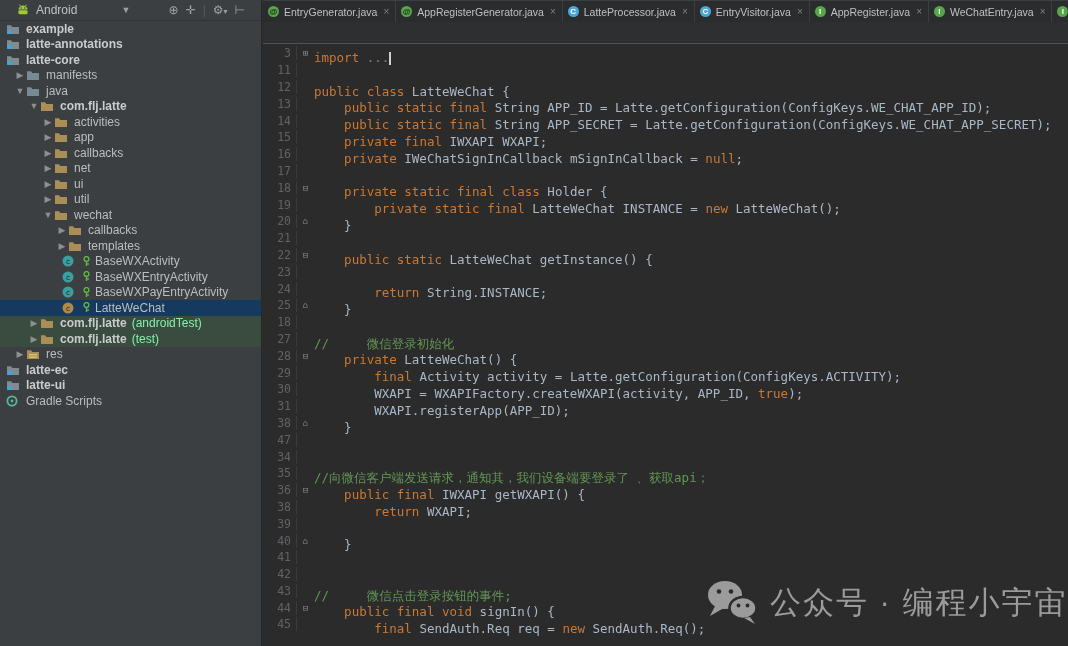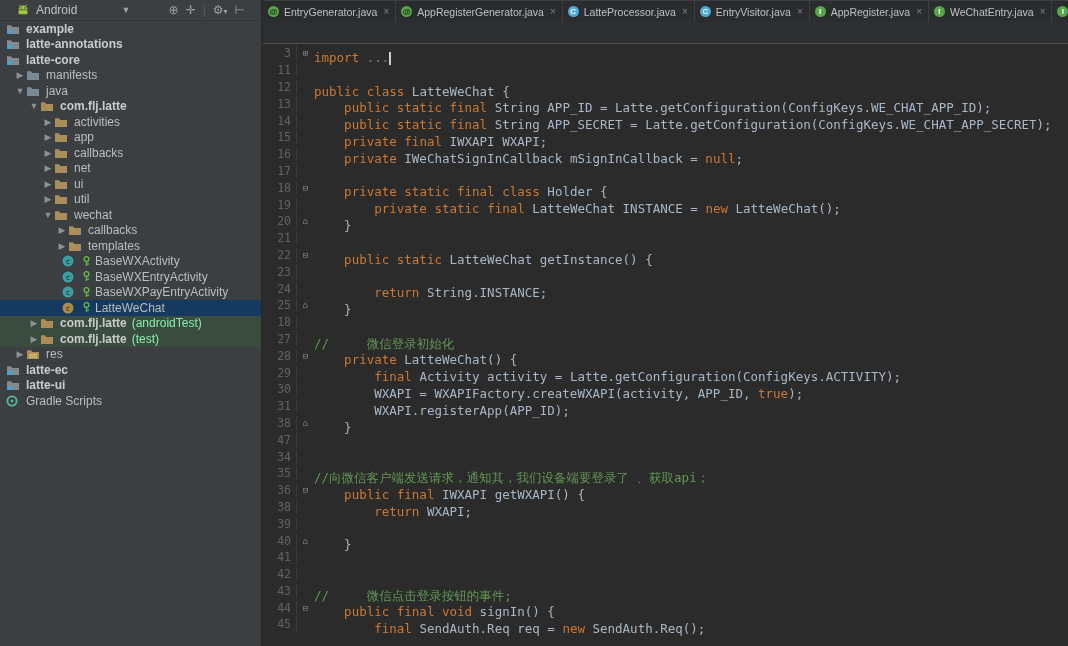--- a/index.html
+++ b/index.html
@@ -461,14 +461,29 @@
       <div class="code-line"><span class="ln">38</span><span class="fold"></span><pre><span class="tk-pl">        </span><span class="tk-kw">return</span><span class="tk-pl"> WXAPI;</span></pre></div>
       <div class="code-line"><span class="ln">39</span><span class="fold"></span><pre></pre></div>
       <div class="code-line"><span class="ln">40</span><span class="fold">⌂</span><pre><span class="tk-pl">    }</span></pre></div>
       <div class="code-line"><span class="ln">41</span><span class="fold"></span><pre></pre></div>
       <div class="code-line"><span class="ln">42</span><span class="fold"></span><pre></pre></div>
       <div class="code-line"><span class="ln">43</span><span class="fold"></span><pre><span class="tk-cm">//     微信点击登录按钮的事件;</span></pre></div>
       <div class="code-line"><span class="ln">44</span><span class="fold">⊟</span><pre><span class="tk-pl">    </span><span class="tk-kw">public</span><span class="tk-pl"> </span><span class="tk-kw">final</span><span class="tk-pl"> </span><span class="tk-kw">void</span><span class="tk-pl"> signIn() {</span></pre></div>
       <div class="code-line"><span class="ln">45</span><span class="fold"></span><pre><span class="tk-pl">        </span><span class="tk-kw">final</span><span class="tk-pl"> SendAuth.Req req = </span><span class="tk-kw">new</span><span class="tk-pl"> SendAuth.Req();</span></pre></div>
     </div>
 
+  <div class="watermark">
+    <span>
+      <svg width="52" height="46" viewBox="0 0 52 46">
+        <ellipse cx="19" cy="17" rx="17" ry="14" fill="#9B9B9B"></ellipse>
+        <polygon points="9,28 4,38 18,30" fill="#9B9B9B"></polygon>
+        <circle cx="13" cy="13.5" r="2.3" fill="#2B2B2B"></circle>
+        <circle cx="25" cy="13.5" r="2.3" fill="#2B2B2B"></circle>
+        <ellipse cx="37" cy="30" rx="13.5" ry="11" fill="#9B9B9B" stroke="#2B2B2B" stroke-width="2.5"></ellipse>
+        <polygon points="44,39 49,46 38,40" fill="#9B9B9B"></polygon>
+        <circle cx="32.5" cy="27.5" r="1.9" fill="#2B2B2B"></circle>
+        <circle cx="41.5" cy="27.5" r="1.9" fill="#2B2B2B"></circle>
+      </svg>
+    </span>
+    <span class="wm-text">公众号 · 编程小宇宙</span>
+  </div>
 
 </div>
 
 </body></html>

